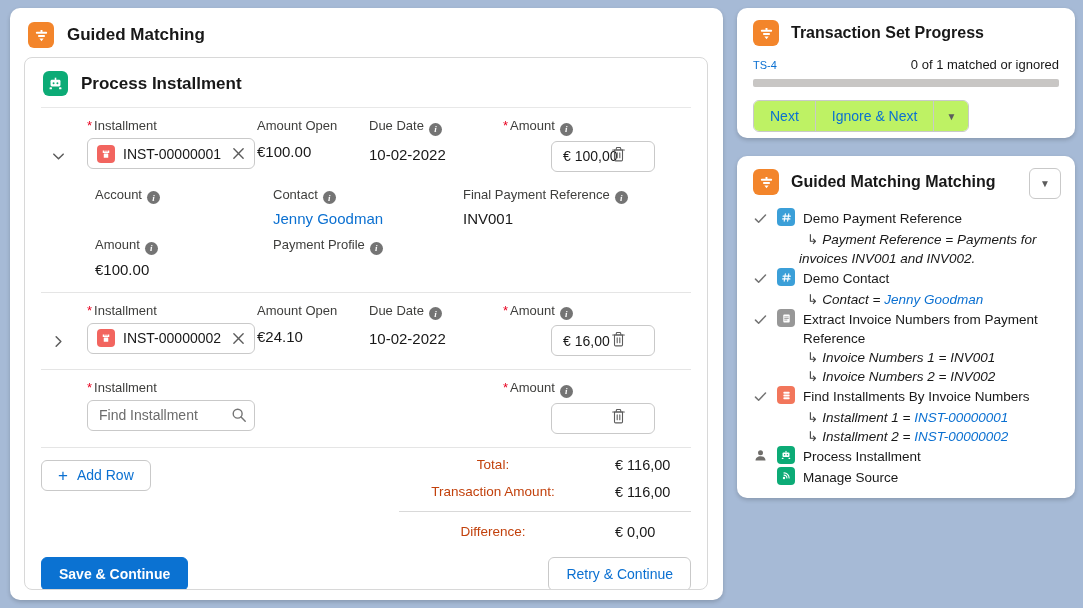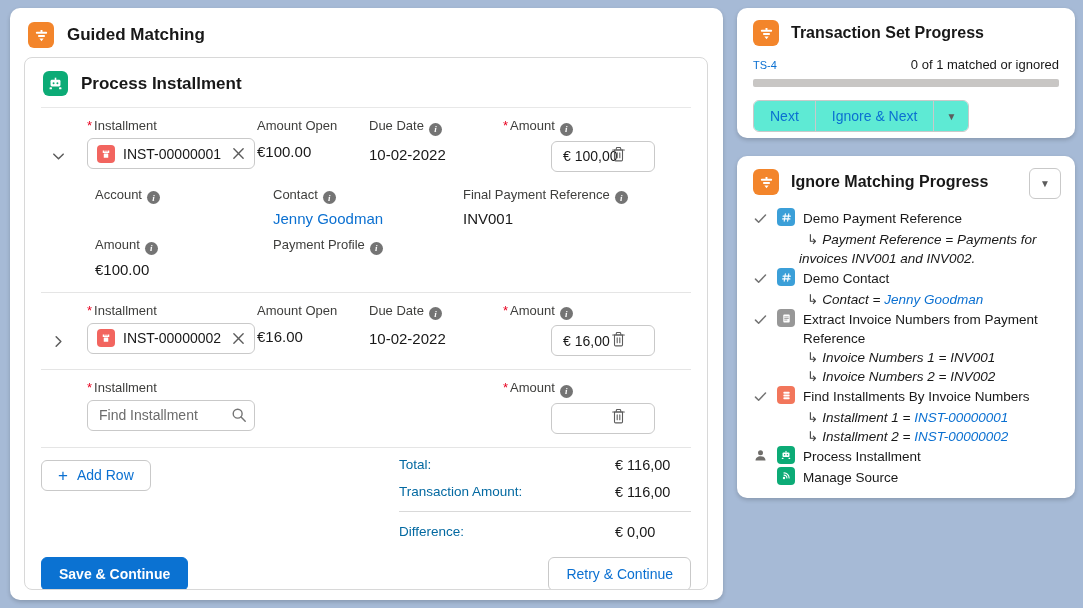--- a/index.html
+++ b/index.html
@@ -83,21 +83,21 @@
   .bottom-zone { display:flex; justify-content:space-between; padding-top:9px; }
   .add-row-btn {
     display:inline-flex; align-items:center; gap:9px; height:31px; padding:0 16px;
     background:#fff; border:1px solid #c9c9c9; border-radius:6px;
     color:#0b70d1; font-size:14px; cursor:pointer; font-family:"Liberation Sans",sans-serif;
     margin-top:3px;
   }
   .plus-glyph { font-size:17px; line-height:1; font-weight:400; }
   .totals { width:292px; }
   .tot-row { display:flex; align-items:center; margin-bottom:11px; }
-  .tot-label { flex:1; text-align:left; font-size:13.5px; color:#0369a1; }
+  .tot-label { flex:1; text-align:center; font-size:13.5px; color:#c2410c; }
   .tot-val { width:104px; padding-left:28px; font-size:14.5px; color:#181818; }
   .tot-rule { border:none; border-top:1px solid #d9d9d9; margin:2px 0 12px; }
   .actions { display:flex; justify-content:space-between; gap:15px; margin-top:6px; }
   .btn-primary {
     background:#0b72d2; color:#fff; border:1px solid #0b72d2; border-radius:6px;
     padding:8px 17px; font-size:14px; font-weight:600; cursor:pointer; font-family:"Liberation Sans",sans-serif;
   }
   .btn-neutral {
     background:#fff; color:#0b70d1; border:1px solid #c9c9c9; border-radius:6px;
     padding:8px 17px; font-size:14px; font-weight:500; cursor:pointer; font-family:"Liberation Sans",sans-serif;
@@ -108,21 +108,21 @@
   .rp-title { font-size:16px; font-weight:700; color:#181818; }
   .ts-row { display:flex; justify-content:space-between; align-items:baseline; margin-top:11px; }
   .ts-link { font-size:11px; font-weight:500; }
   .ts-status { font-size:13px; color:#181818; }
   .progressbar { margin-top:7px; height:8px; background:#c8c6c4; border-radius:2px; overflow:hidden; }
   .progress-fill { height:100%; background:#0b72d2; width:0; }
   .btn-group {
     display:inline-flex; margin-top:13px; border:1px solid #c9c9c9; border-radius:6px; overflow:hidden;
   }
   .btn-group button {
-    background:#5eead4; border:none; border-left:1px solid #c9c9c9;
+    background:#bef264; border:none; border-left:1px solid #c9c9c9;
     color:#0b70d1; font-size:14px; font-weight:500; padding:7px 16px; cursor:pointer;
     font-family:"Liberation Sans",sans-serif;
   }
   .btn-group button:first-child { border-left:none; }
   .caret-btn { color:#5c5c5c !important; font-size:10px !important; padding:7px 12px !important; }
   .gm-panel { left:737px; top:156px; width:338px; height:342px; padding:13px 16px 12px; }
   .gm-header { display:flex; align-items:center; gap:12px; position:relative; padding-right:40px; }
   .dd-btn {
     position:absolute; right:-2px; top:-1px; width:32px; height:31px;
     border:1px solid #c9c9c9; border-radius:6px; background:#fff; cursor:pointer;
@@ -271,21 +271,21 @@
             <span class="pill-text">INST-00000002</span>
             <button class="pill-clear">
               <svg width="13" height="13" viewBox="0 0 14 14" stroke="#5c5c5c" stroke-width="1.5" stroke-linecap="round">
                   <path d="M2 2l10 10M12 2L2 12"></path>
                 </svg>
             </button>
           </div>
         </div>
         <div>
           <span class="f-label">Amount Open</span>
-          <div class="val">€16.00</div>
+          <div class="val">€24.10</div>
         </div>
         <div>
           <span class="f-label"><span>Due Date</span><span class="info">i</span></span>
           <div class="val">10-02-2022</div>
         </div>
         <div>
           <span class="f-label"><span class="req">*</span><span>Amount</span><span class="info">i</span></span>
           <input class="amt-input" value="€ 16,00" style="">
         </div>
         <div class="trash-cell">
@@ -391,21 +391,21 @@
 <section class="panel gm-panel">
   <div class="gm-header">
     <span class="sq-icon icon-26 bg-orange">
       <svg width="17" height="17" viewBox="0 0 24 24" fill="#fff">
         <rect x="10.6" y="4.2" width="2.8" height="3" rx="0.8"></rect>
         <rect x="4" y="6.6" width="16" height="2.8" rx="1.4"></rect>
         <rect x="7" y="11.4" width="10" height="2.8" rx="1.4"></rect>
         <path d="M9 16.4h6l-3 3.6z"></path>
       </svg>
     </span>
-    <h2 class="rp-title">Ignore Matching Progress</h2>
+    <h2 class="rp-title">Guided Matching Matching</h2>
     <button class="dd-btn"><span>▼</span></button>
   </div>
 
   <ul class="steps">
 
     <li class="step">
       <div class="step-main">
         <span class="step-check">
           <svg width="15" height="15" viewBox="0 0 24 24" fill="none" stroke="#747474" stroke-width="2.4" stroke-linecap="round" stroke-linejoin="round">
               <path d="M4 13l5 5L20 6.5"></path>

